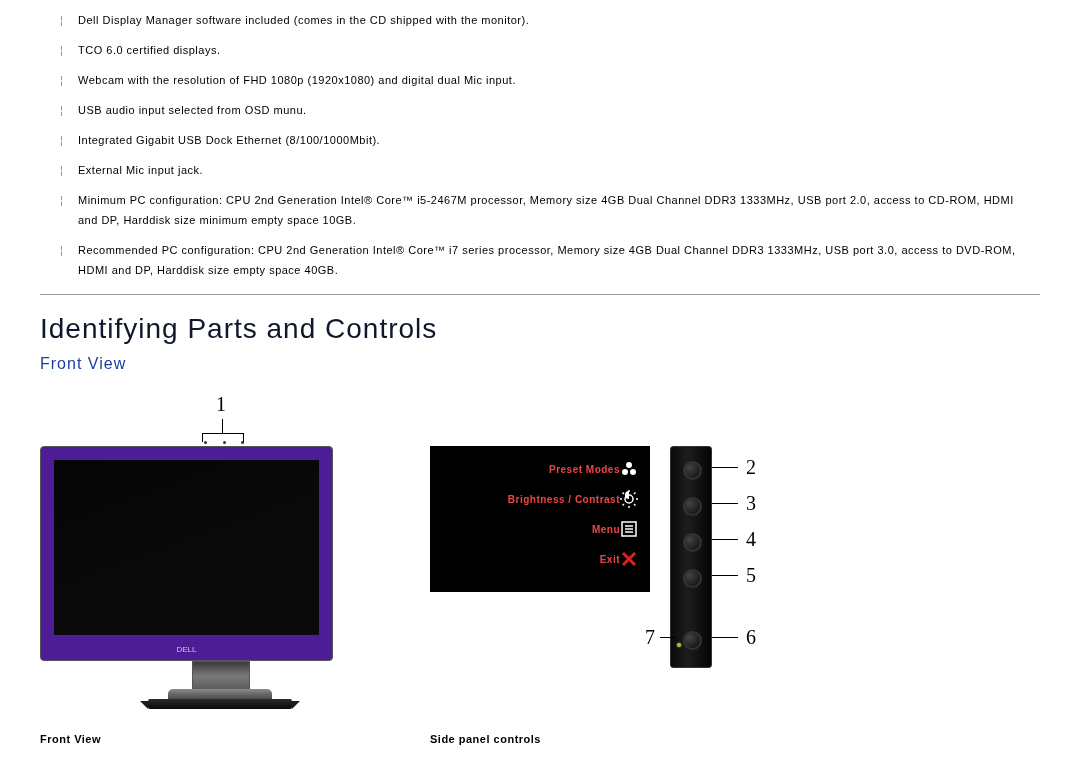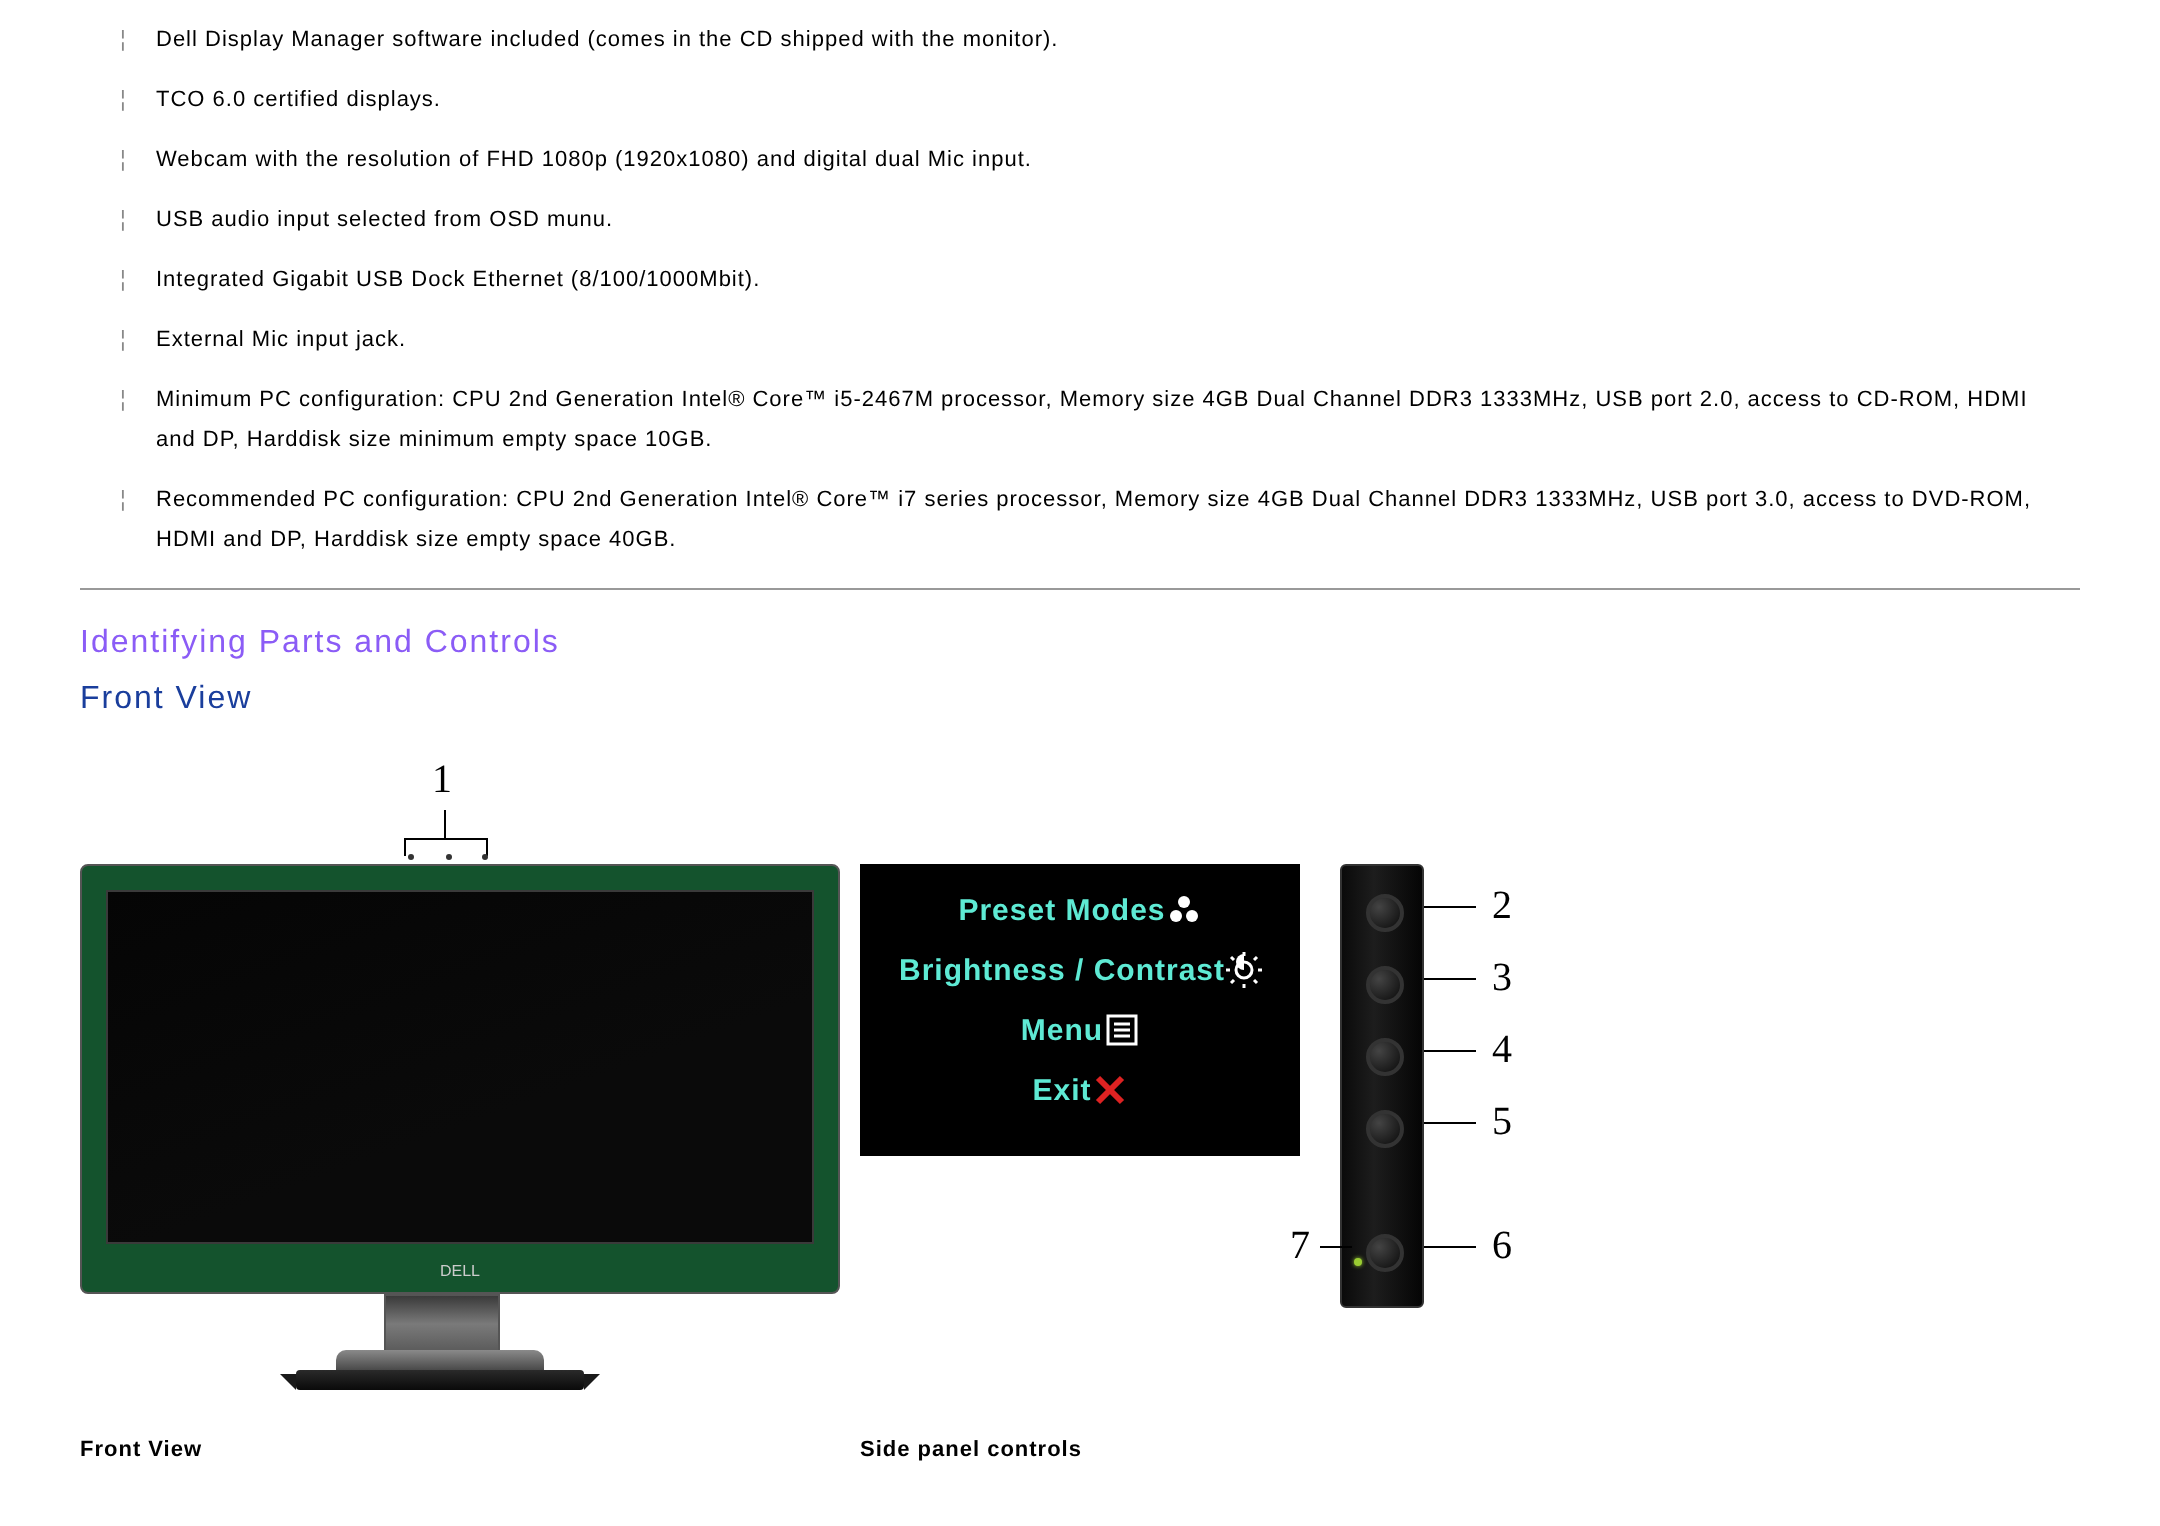--- a/index.html
+++ b/index.html
@@ -28,22 +28,22 @@
     top: 0;
     color: #888;
     font-size: 11px;
   }
   hr.sep {
     border: none;
     border-top: 1px solid #999;
     margin: 14px 0 18px 0;
   }
   h2.section {
-    color: #8b5cf6;
-    font-size: 16px;
+    color: #0f172a;
+    font-size: 28px;
     font-weight: normal;
     letter-spacing: 1px;
     margin: 0 0 10px 0;
   }
   h3.sub {
     color: #1a3e9c;
     font-size: 16px;
     font-weight: normal;
     letter-spacing: 1px;
     margin: 0 0 20px 0;
@@ -100,23 +100,23 @@
     display: flex;
     justify-content: space-between;
   }
   .monitor-dots span {
     width: 3px; height: 3px; background:#333; border-radius:50%;
   }
   .monitor-body {
     position: absolute;
     top: 53px;
     left: 0;
-    width: 380px;
+    width: 293px;
     height: 215px;
-    background: #14532d;
+    background: #4c1d95;
     border: 1px solid #555;
     border-radius: 4px;
     box-sizing: border-box;
   }
   .monitor-screen {
     position: absolute;
     top: 12px; left: 12px; right: 12px; bottom: 24px;
     background: linear-gradient(160deg,#050505,#0a0a0a 60%);
     border: 1px solid #3a3a3a;
   }
@@ -188,24 +188,24 @@
     position: absolute;
     top: 0;
     left: 0;
     width: 220px;
     background: #000;
     padding: 8px 0 18px 0;
   }
   .osd-row {
     display: flex;
     align-items: center;
-    justify-content: center;
+    justify-content: flex-end;
     padding: 6px 12px;
-    color: #5eead4;
-    font-size: 15px;
+    color: #ef4444;
+    font-size: 10px;
     font-weight: bold;
   }
   .osd-icon {
     width: 18px;
     height: 18px;
     display:inline-block;
   }
   .bezel {
     position: absolute;
     top: 0;

